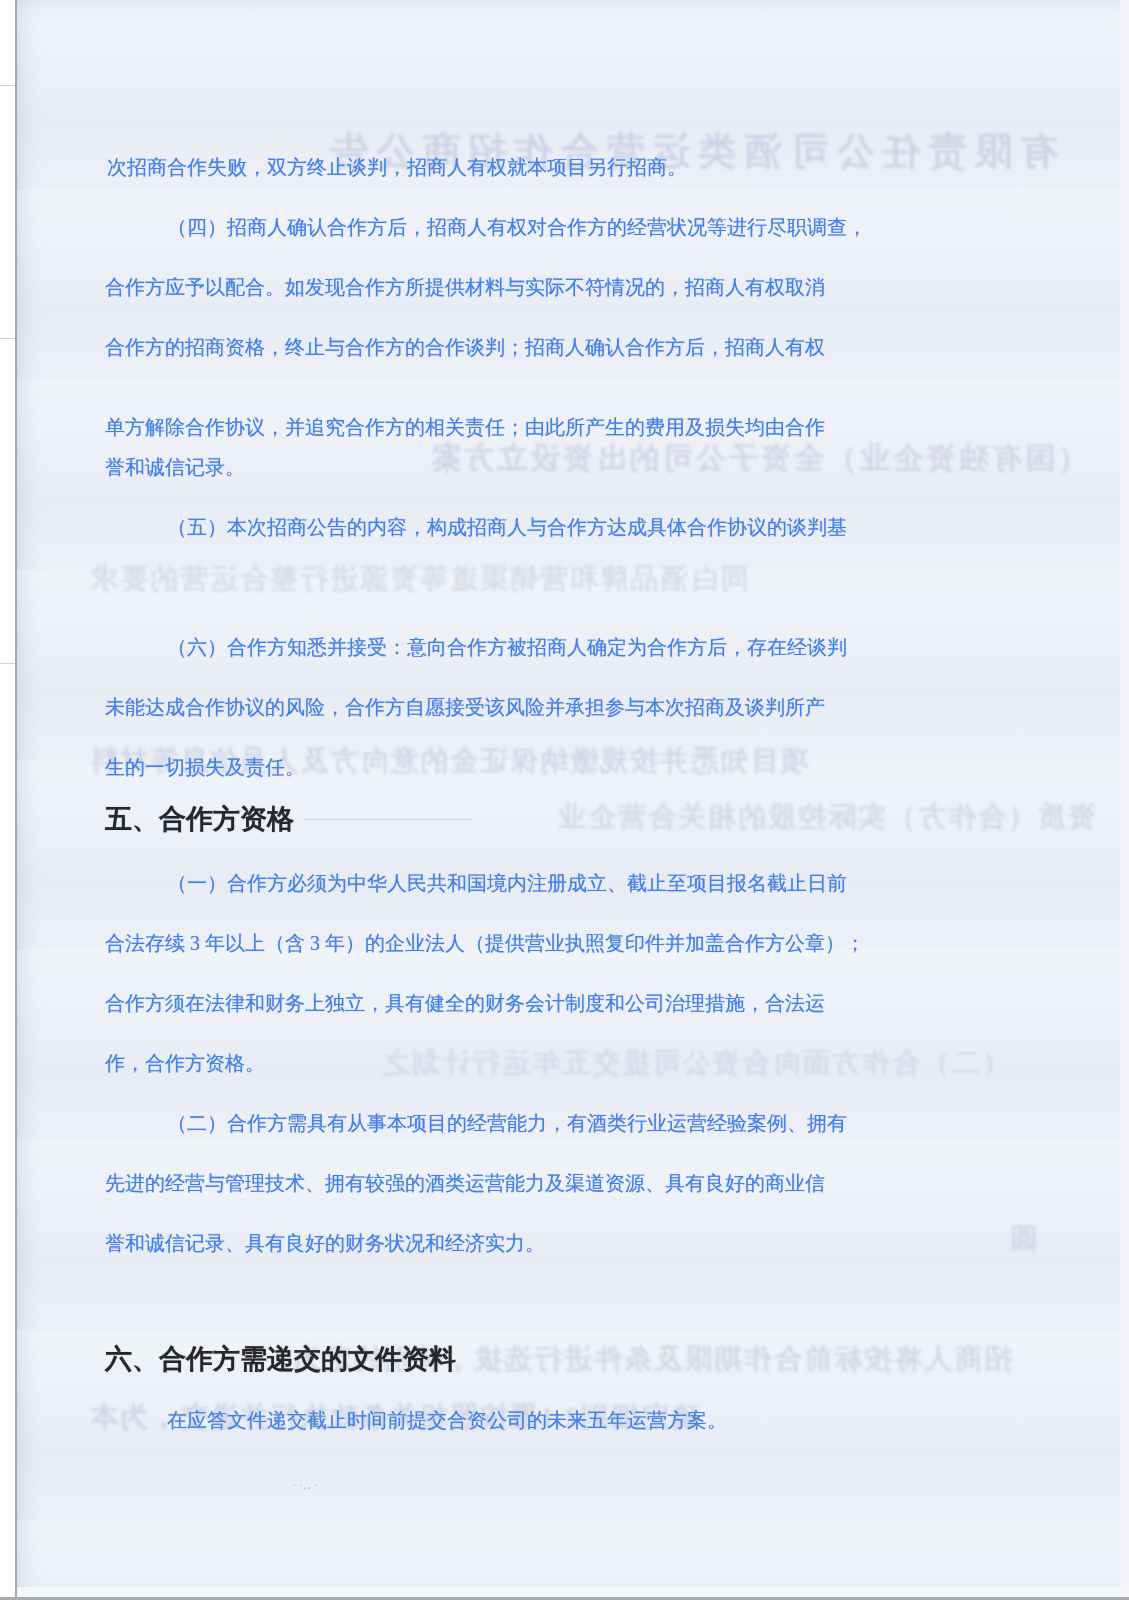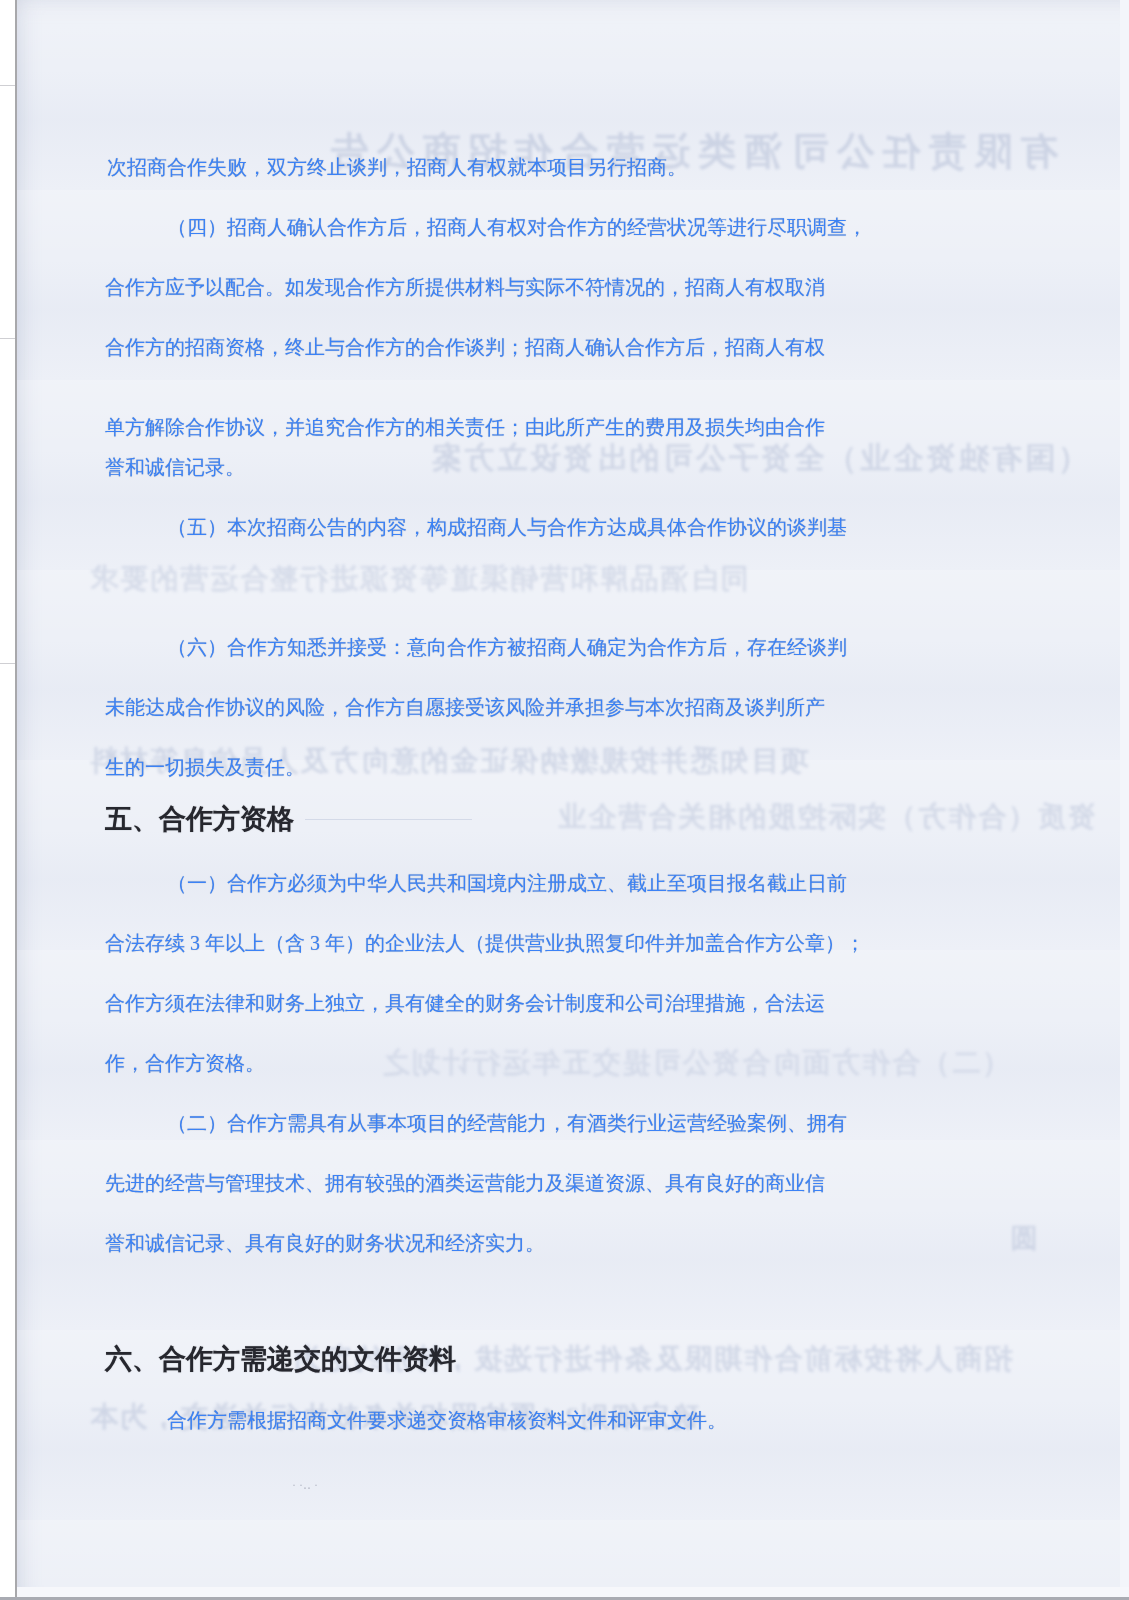--- a/index.html
+++ b/index.html
@@ -87,21 +87,21 @@
   <div class="ln" style="left:105px;top:752px;">生的一切损失及责任。</div>
   <div class="ln head" style="left:105px;top:804px;">五、合作方资格</div>
   <div class="ln" style="left:167px;top:868px;">（一）合作方必须为中华人民共和国境内注册成立、截止至项目报名截止日前</div>
   <div class="ln" style="left:105px;top:928px;">合法存续 3 年以上（含 3 年）的企业法人（提供营业执照复印件并加盖合作方公章）；</div>
   <div class="ln" style="left:105px;top:988px;">合作方须在法律和财务上独立，具有健全的财务会计制度和公司治理措施，合法运</div>
   <div class="ln" style="left:105px;top:1048px;">作，合作方资格。</div>
   <div class="ln" style="left:167px;top:1108px;">（二）合作方需具有从事本项目的经营能力，有酒类行业运营经验案例、拥有</div>
   <div class="ln" style="left:105px;top:1168px;">先进的经营与管理技术、拥有较强的酒类运营能力及渠道资源、具有良好的商业信</div>
   <div class="ln" style="left:105px;top:1228px;">誉和诚信记录、具有良好的财务状况和经济实力。</div>
   <div class="ln head" style="left:105px;top:1344px;">六、合作方需递交的文件资料</div>
-  <div class="ln" style="left:167px;top:1405px;">合作方需根据招商文件要求递交资格审核资料文件和评审文件。</div>
+  <div class="ln" style="left:167px;top:1405px;">在应答文件递交截止时间前提交合资公司的未来五年运营方案。</div>
 
   <div class="edge-left-strip"></div>
   <div class="edge-left-line"></div>
   <div class="hairline" style="left:0;top:85px;width:15px;"></div>
   <div class="hairline" style="left:0;top:338px;width:15px;"></div>
   <div class="hairline" style="left:0;top:663px;width:15px;"></div>
   <div class="edge-right-strip"></div>
   <div class="edge-bottom-fade"></div>
   <div class="edge-bottom-line"></div>
 

